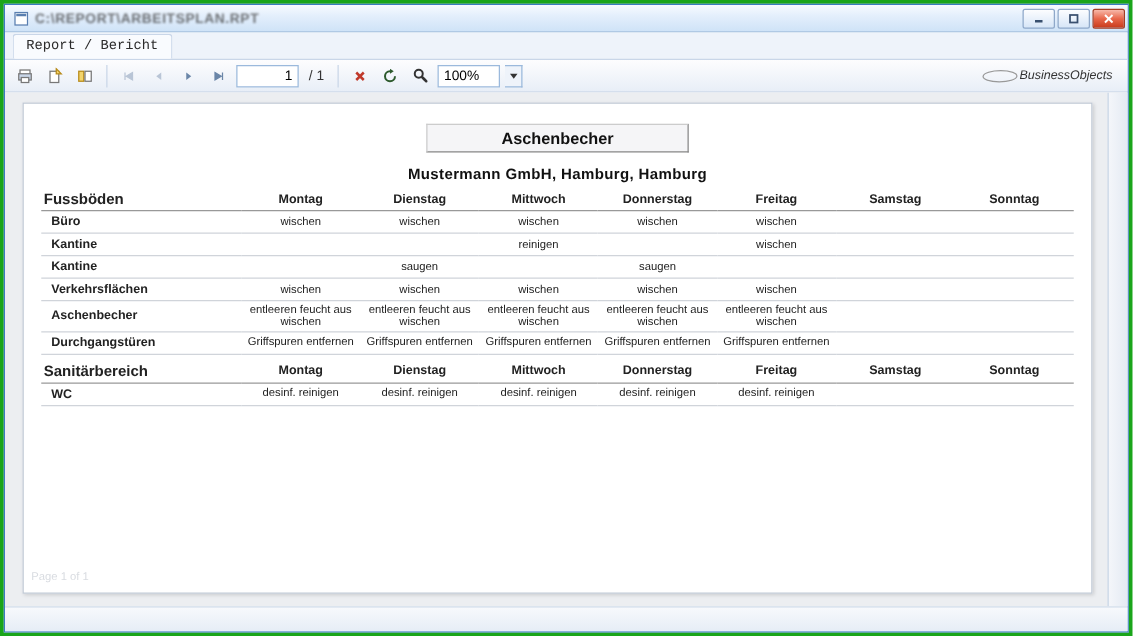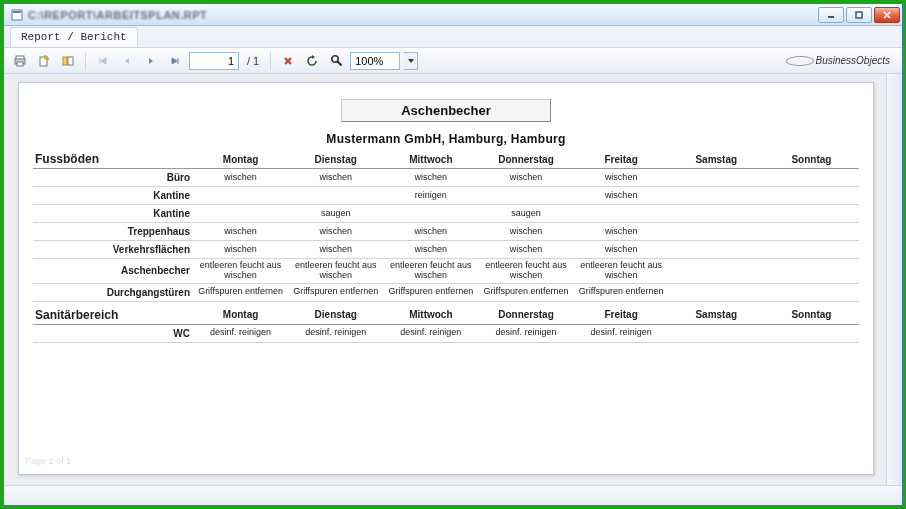--- a/index.html
+++ b/index.html
@@ -38,21 +38,21 @@
 
 .plan-title { width: 210px; margin: 6px auto 10px; text-align: center; font-size: 13px; font-weight: bold; color: #111; background: #f5f5f7; border: 1px solid #ccc; border-right-color:#888; border-bottom-color:#888; padding: 3px 0; }
 .company { text-align: center; font-size: 12px; font-weight: bold; color: #111; letter-spacing: .3px; }
 
 table.plan { width: 100%; border-collapse: collapse; table-layout: fixed; }
 table.plan col.label { width: 160px; }
 table.plan th, table.plan td { border-bottom: 1px solid #d0d4da; font-size: 9px; text-align: center; padding: 2px 3px; color: #222; vertical-align: middle; }
 table.plan th { font-weight: bold; font-size: 10px; }
 table.plan tr.section-head th { border-bottom: 1px solid #999; padding-top: 6px; }
 table.plan th.section-title { text-align: left; font-size: 12px; font-weight: bold; padding-left: 2px; margin-top: 24px; }
-table.plan td.row-label { text-align: right; font-size: 10px; font-weight: bold; padding-left: 8px; }
+table.plan td.row-label { text-align: left; font-size: 10px; font-weight: bold; padding-left: 8px; }
 table.plan td.cell { line-height: 1.1; height: 18px; }
 
 .footer-note { position: absolute; left: 6px; bottom: 8px; font-size: 9px; color: #d9dce1; filter: blur(.6px); }
 </style>
 </head>
 <body>
 
 <div class="window">
 
   <div class="titlebar">
@@ -213,30 +213,20 @@
               <td class="row-label">Kantine</td>
               <td class="cell"></td>
               <td class="cell">saugen</td>
               <td class="cell"></td>
               <td class="cell">saugen</td>
               <td class="cell"></td>
               <td class="cell"></td>
               <td class="cell"></td>
             </tr>
             <tr>
-              <td class="row-label">Treppenhaus</td>
-              <td class="cell">wischen</td>
-              <td class="cell">wischen</td>
-              <td class="cell">wischen</td>
-              <td class="cell">wischen</td>
-              <td class="cell">wischen</td>
-              <td class="cell"></td>
-              <td class="cell"></td>
-            </tr>
-            <tr>
               <td class="row-label">Verkehrsflächen</td>
               <td class="cell">wischen</td>
               <td class="cell">wischen</td>
               <td class="cell">wischen</td>
               <td class="cell">wischen</td>
               <td class="cell">wischen</td>
               <td class="cell"></td>
               <td class="cell"></td>
             </tr>
             <tr>

